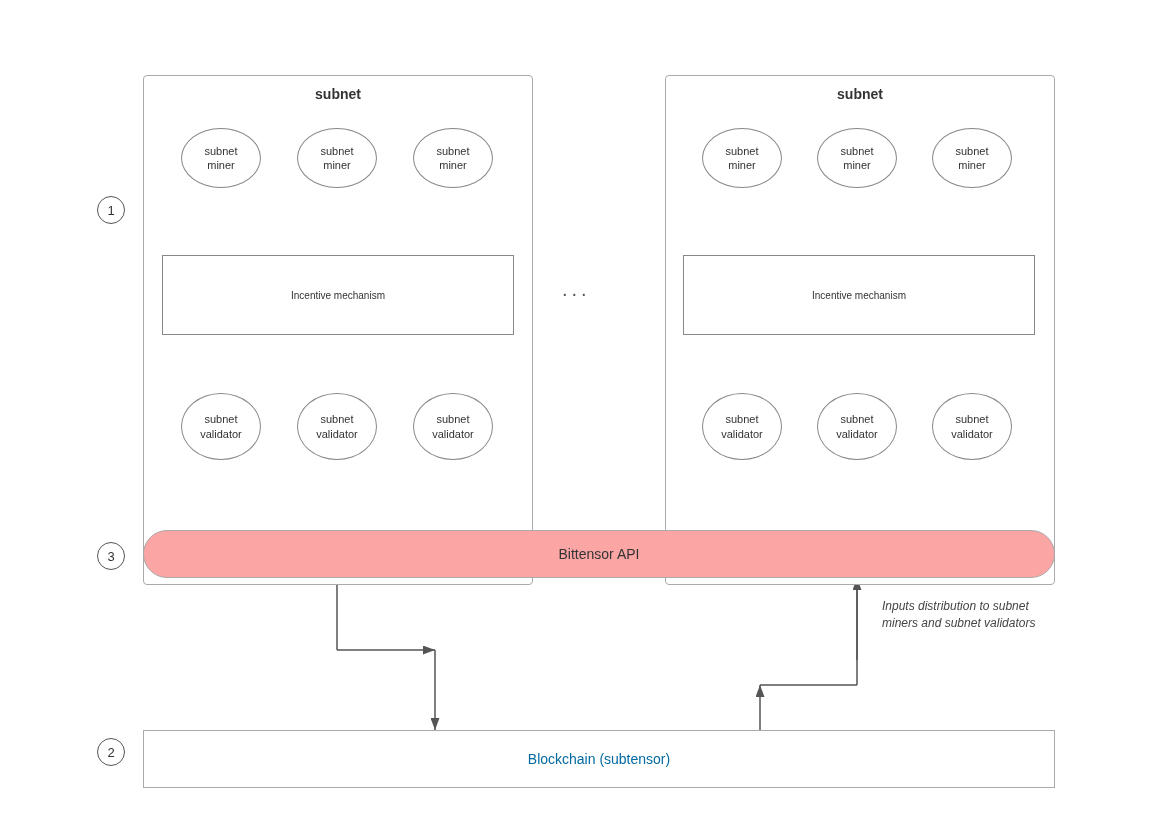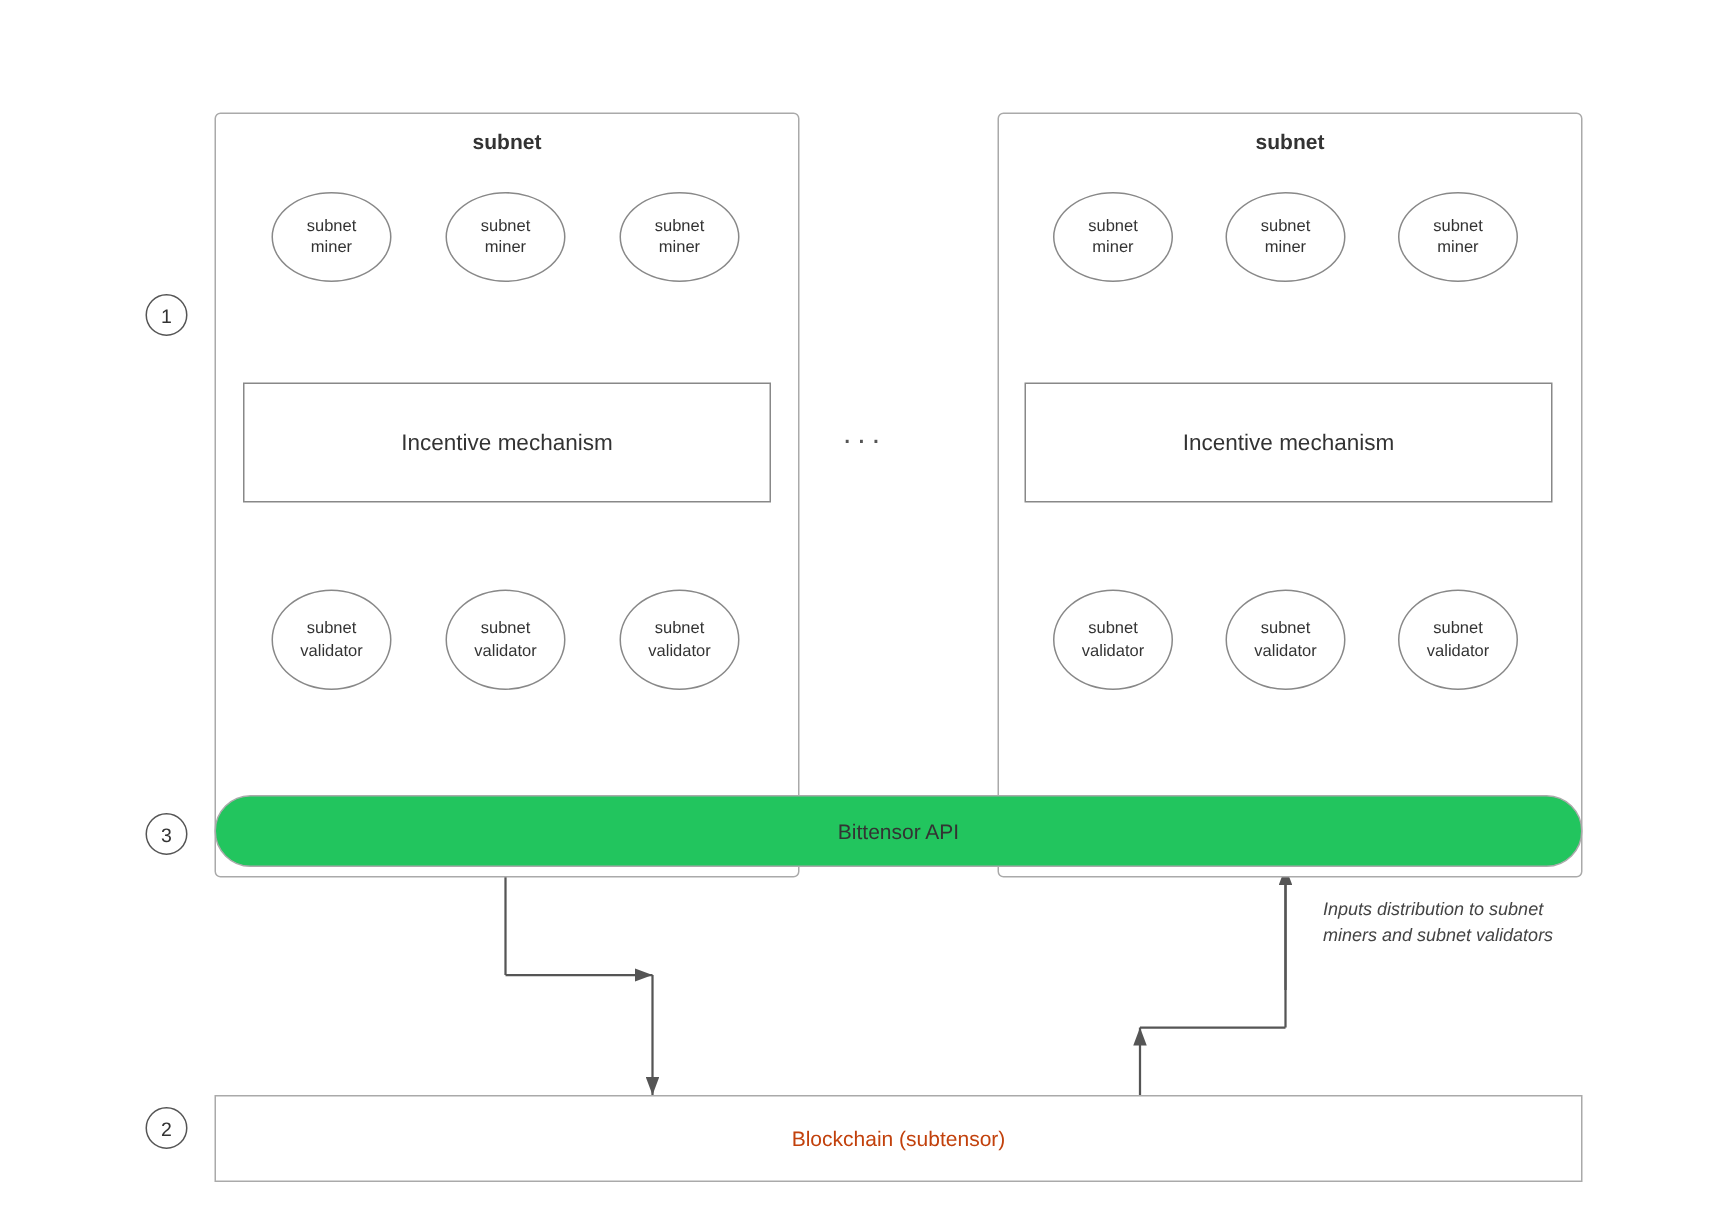--- a/index.html
+++ b/index.html
@@ -69,47 +69,47 @@
     }
 
     
     .incentive-box {
       position: absolute;
       border: 1.5px solid #888;
       background: #fff;
       display: flex;
       align-items: center;
       justify-content: center;
-      font-size: 15px;
+      font-size: 10px;
       color: #333;
     }
 
     
     .api-pill {
       position: absolute;
       border: 1.5px solid #aaa;
       border-radius: 30px;
-      background: #22c55e;
+      background: #fca5a5;
       display: flex;
       align-items: center;
       justify-content: center;
       font-size: 14px;
       color: #333;
     }
 
     
     .blockchain-box {
       position: absolute;
       border: 1.5px solid #aaa;
       background: #fff;
       display: flex;
       align-items: center;
       justify-content: center;
       font-size: 14px;
-      color: #c2410c;
+      color: #0369a1;
     }
 
     
     .arrows-svg {
       position: absolute;
       top: 0; left: 0;
       width: 1152px;
       height: 818px;
       pointer-events: none;
     }

